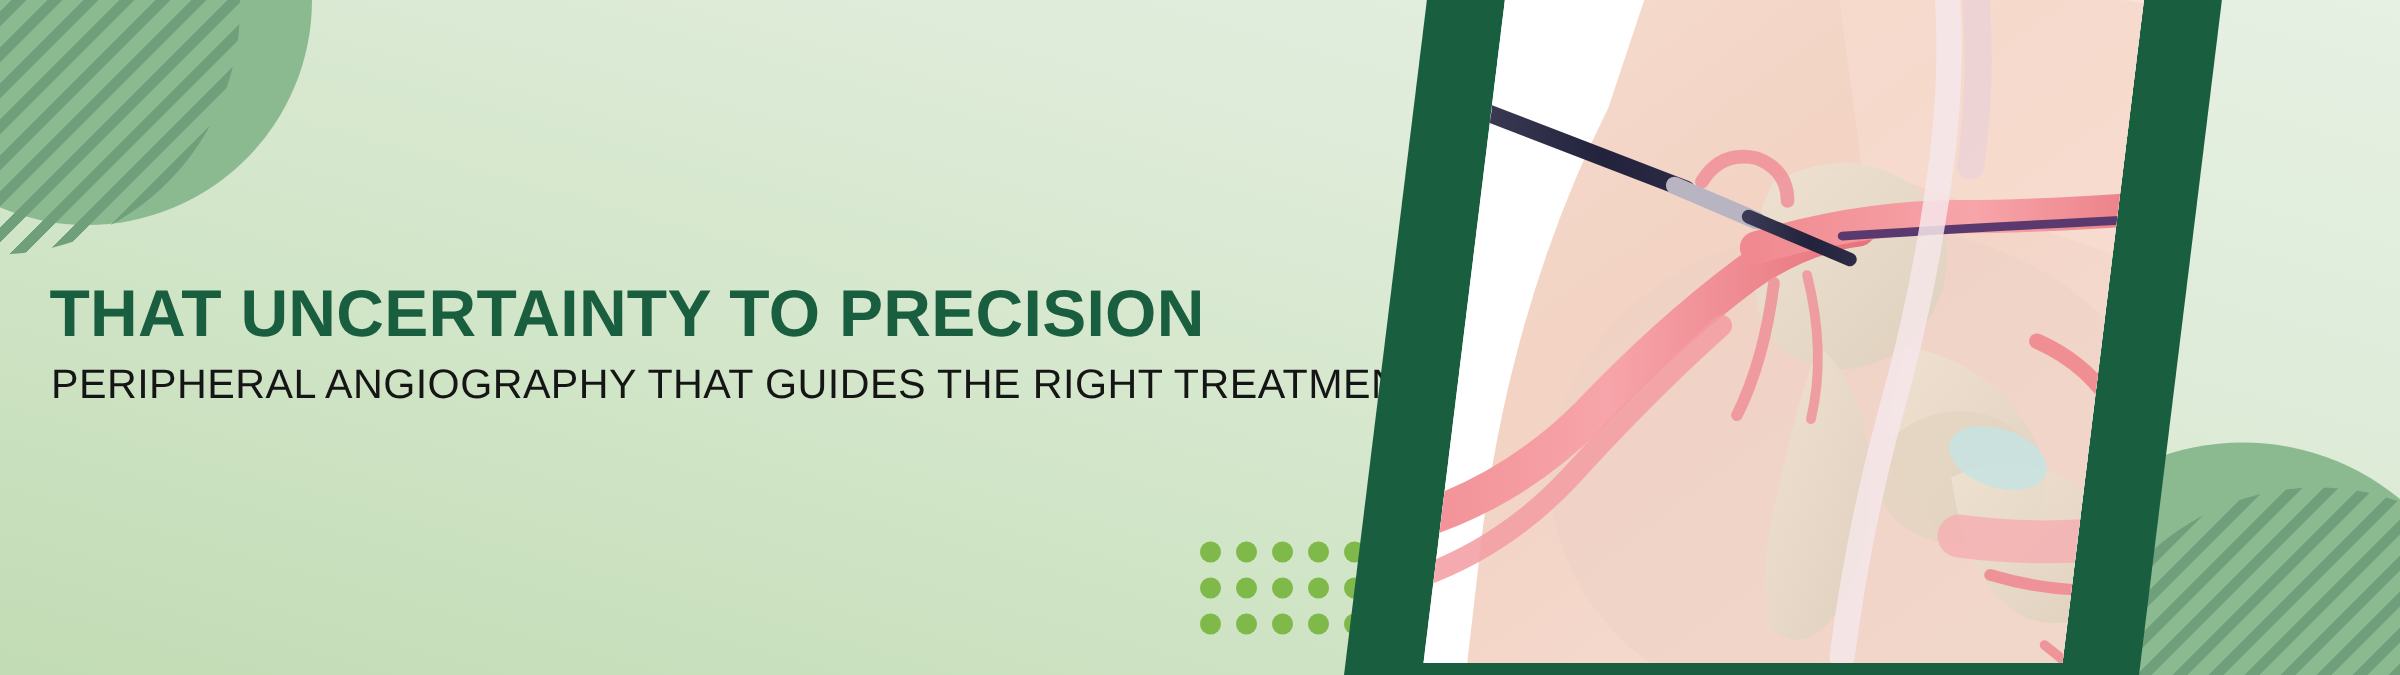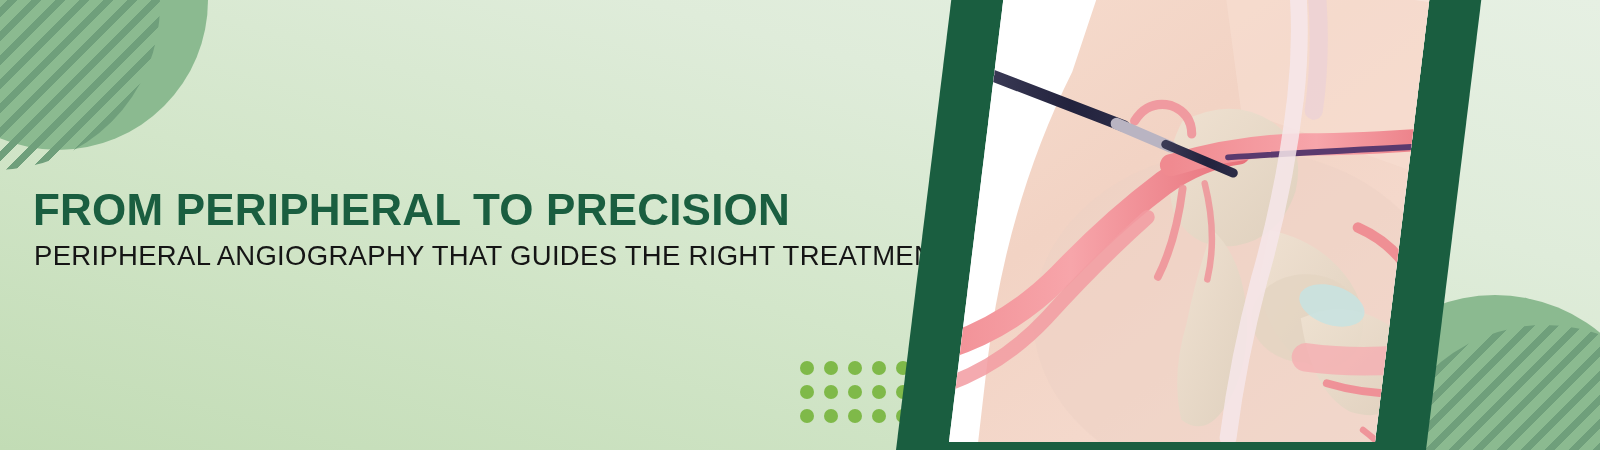--- a/index.html
+++ b/index.html
@@ -148,21 +148,21 @@
 
 <div id="banner">
 
   <div class="deco tl-solid"></div>
   <div class="deco tl-stripes"></div>
 
   <div class="deco br-solid"></div>
   <div class="deco br-stripes"></div>
 
   <div class="text-block">
-    <h1 class="headline">FROM PERIPHERAL TO PRECISION</h1>
+    <h1 class="headline">THAT UNCERTAINTY TO PRECISION</h1>
     <p class="subhead">PERIPHERAL ANGIOGRAPHY THAT GUIDES THE RIGHT TREATMENT</p>
   </div>
 
   <div class="dot-grid">
     <span class="dot"></span>
     <span class="dot"></span>
     <span class="dot"></span>
     <span class="dot"></span>
     <span class="dot"></span>
     <span class="dot"></span>

